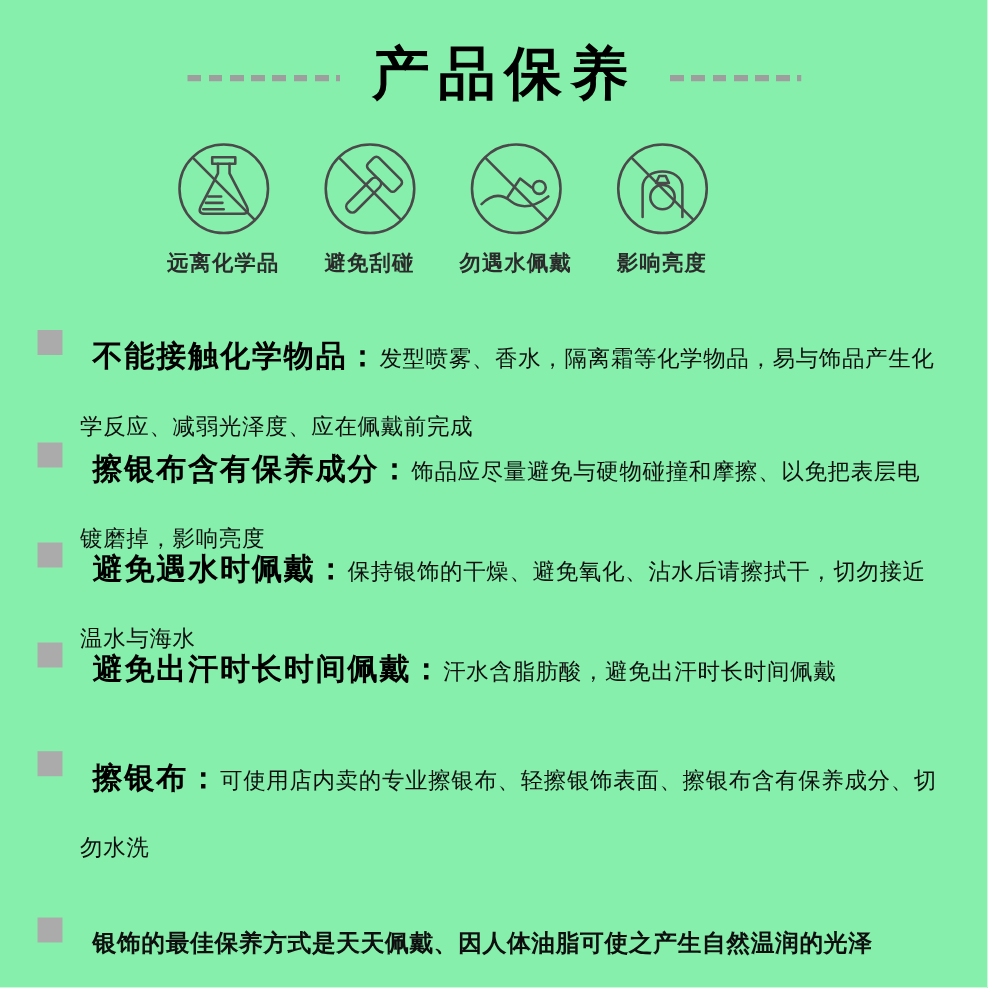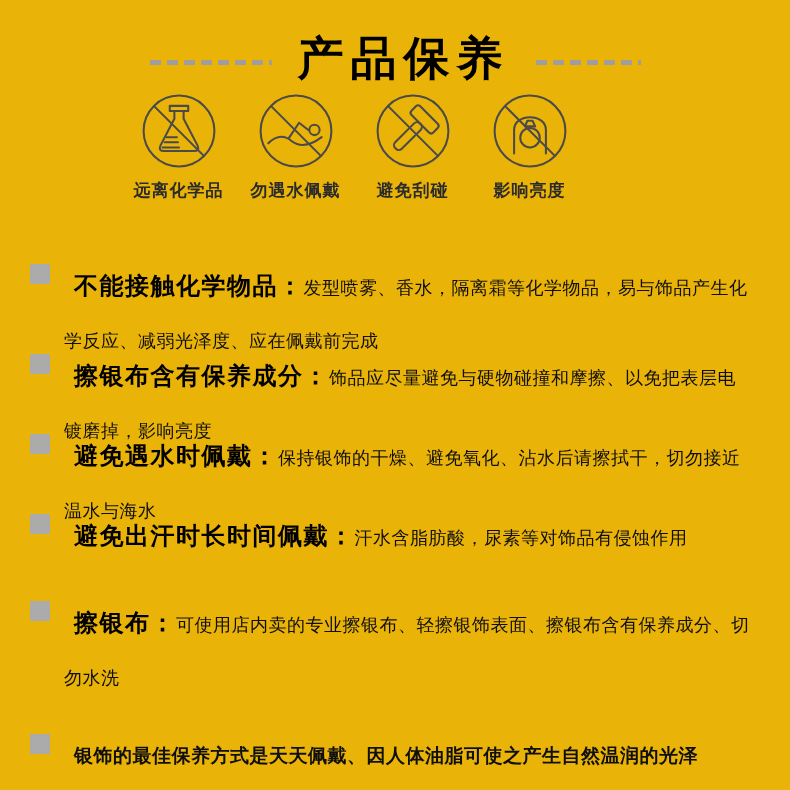--- a/index.html
+++ b/index.html
@@ -1,19 +1,19 @@
 <!DOCTYPE html>
 <html><head>
 <meta charset="utf-8">
 <style>
   html,body{margin:0;padding:0;background:#fff;}
   .page{
     position:relative;
     width:790px;height:790px;
-    background:#eab308;
+    background:#86efac;
     overflow:hidden;
     font-family:"Liberation Sans", sans-serif;
     color:#111;
   }
   
   .header{
     position:absolute;top:26px;left:0;width:790px;height:64px;
     display:flex;align-items:center;justify-content:center;gap:26px;
   }
   .title{
@@ -25,21 +25,21 @@
     white-space:nowrap;
   }
   .dash{
     height:5px;margin-top:8px;
     background:repeating-linear-gradient(90deg,#9e9e9e 0 11px,transparent 11px 17px);
   }
   .dash-left{width:122px;}
   .dash-right{width:105px;}
   
   .icons-row{
-    position:absolute;top:92px;left:120px;width:585px;
+    position:absolute;top:112px;left:120px;width:585px;
     display:flex;
   }
   .icon-item{
     width:117px;
     display:flex;flex-direction:column;align-items:center;
   }
   .icon-item svg{width:78px;height:78px;display:block;}
   .icon-item svg *{
     fill:none;stroke:#4a4a4a;stroke-width:2;
     stroke-linecap:round;stroke-linejoin:round;
@@ -94,38 +94,38 @@
         <path d="M33.5,18.5 v7.5 L20,52 q-2.5,5.5 3.5,5.5 h29 q6,0 3.5,-5.5 L42.5,26 v-7.5"></path>
         <path d="M26,44 h10 M24,49 h13 M22,54 h16"></path>
         <line x1="14" y1="14" x2="62" y2="62"></line>
       </svg>
       <div class="icon-label">远离化学品</div>
     </div>
 
     <div class="icon-item">
       <svg viewBox="0 0 76 76">
         <circle cx="38" cy="38" r="34.5"></circle>
-        <circle cx="56" cy="37" r="5"></circle>
-        <path d="M31,45 L41,30 L50,37"></path>
-        <path d="M11,50 C19,42 27,42 34,48 C42,54 51,53 63,44"></path>
-        <line x1="14" y1="14" x2="62" y2="62"></line>
-      </svg>
-      <div class="icon-label">勿遇水佩戴</div>
-    </div>
-
-    <div class="icon-item">
-      <svg viewBox="0 0 76 76">
-        <circle cx="38" cy="38" r="34.5"></circle>
         <g transform="rotate(45 38 38)">
           <rect x="23" y="16" width="30" height="12" rx="3"></rect>
           <rect x="33.5" y="28" width="9" height="34" rx="4"></rect>
         </g>
         <line x1="14" y1="14" x2="62" y2="62"></line>
       </svg>
       <div class="icon-label">避免刮碰</div>
+    </div>
+
+    <div class="icon-item">
+      <svg viewBox="0 0 76 76">
+        <circle cx="38" cy="38" r="34.5"></circle>
+        <circle cx="56" cy="37" r="5"></circle>
+        <path d="M31,45 L41,30 L50,37"></path>
+        <path d="M11,50 C19,42 27,42 34,48 C42,54 51,53 63,44"></path>
+        <line x1="14" y1="14" x2="62" y2="62"></line>
+      </svg>
+      <div class="icon-label">勿遇水佩戴</div>
     </div>
 
 
     <div class="icon-item">
       <svg viewBox="0 0 76 76">
         <circle cx="38" cy="38" r="34.5"></circle>
         <path d="M22.5,60 V37 C22.5,20.5 53.5,20.5 53.5,37 V60"></path>
         <path d="M33,33.5 h10 l-2.5,-5.5 h-5 z"></path>
         <circle cx="38" cy="44.5" r="9.5"></circle>
         <line x1="14" y1="14" x2="62" y2="62"></line>
@@ -145,21 +145,21 @@
     <p class="sec-text"><span class="sec-heading">擦银布含有保养成分：</span><span class="sec-body">饰品应尽量避免与硬物碰撞和摩擦、以免把表层电镀磨掉，影响亮度</span></p>
   </div>
 
   <div class="section s3">
     <span class="bullet"></span>
     <p class="sec-text"><span class="sec-heading">避免遇水时佩戴：</span><span class="sec-body">保持银饰的干燥、避免氧化、沾水后请擦拭干，切勿接近温水与海水</span></p>
   </div>
 
   <div class="section s4">
     <span class="bullet"></span>
-    <p class="sec-text"><span class="sec-heading">避免出汗时长时间佩戴：</span><span class="sec-body">汗水含脂肪酸，尿素等对饰品有侵蚀作用</span></p>
+    <p class="sec-text"><span class="sec-heading">避免出汗时长时间佩戴：</span><span class="sec-body">汗水含脂肪酸，避免出汗时长时间佩戴</span></p>
   </div>
 
   <div class="section s5">
     <span class="bullet"></span>
     <p class="sec-text"><span class="sec-heading">擦银布：</span><span class="sec-body">可使用店内卖的专业擦银布、轻擦银饰表面、擦银布含有保养成分、切勿水洗</span></p>
   </div>
 
 
   <div class="section s7">
     <span class="bullet"></span>

